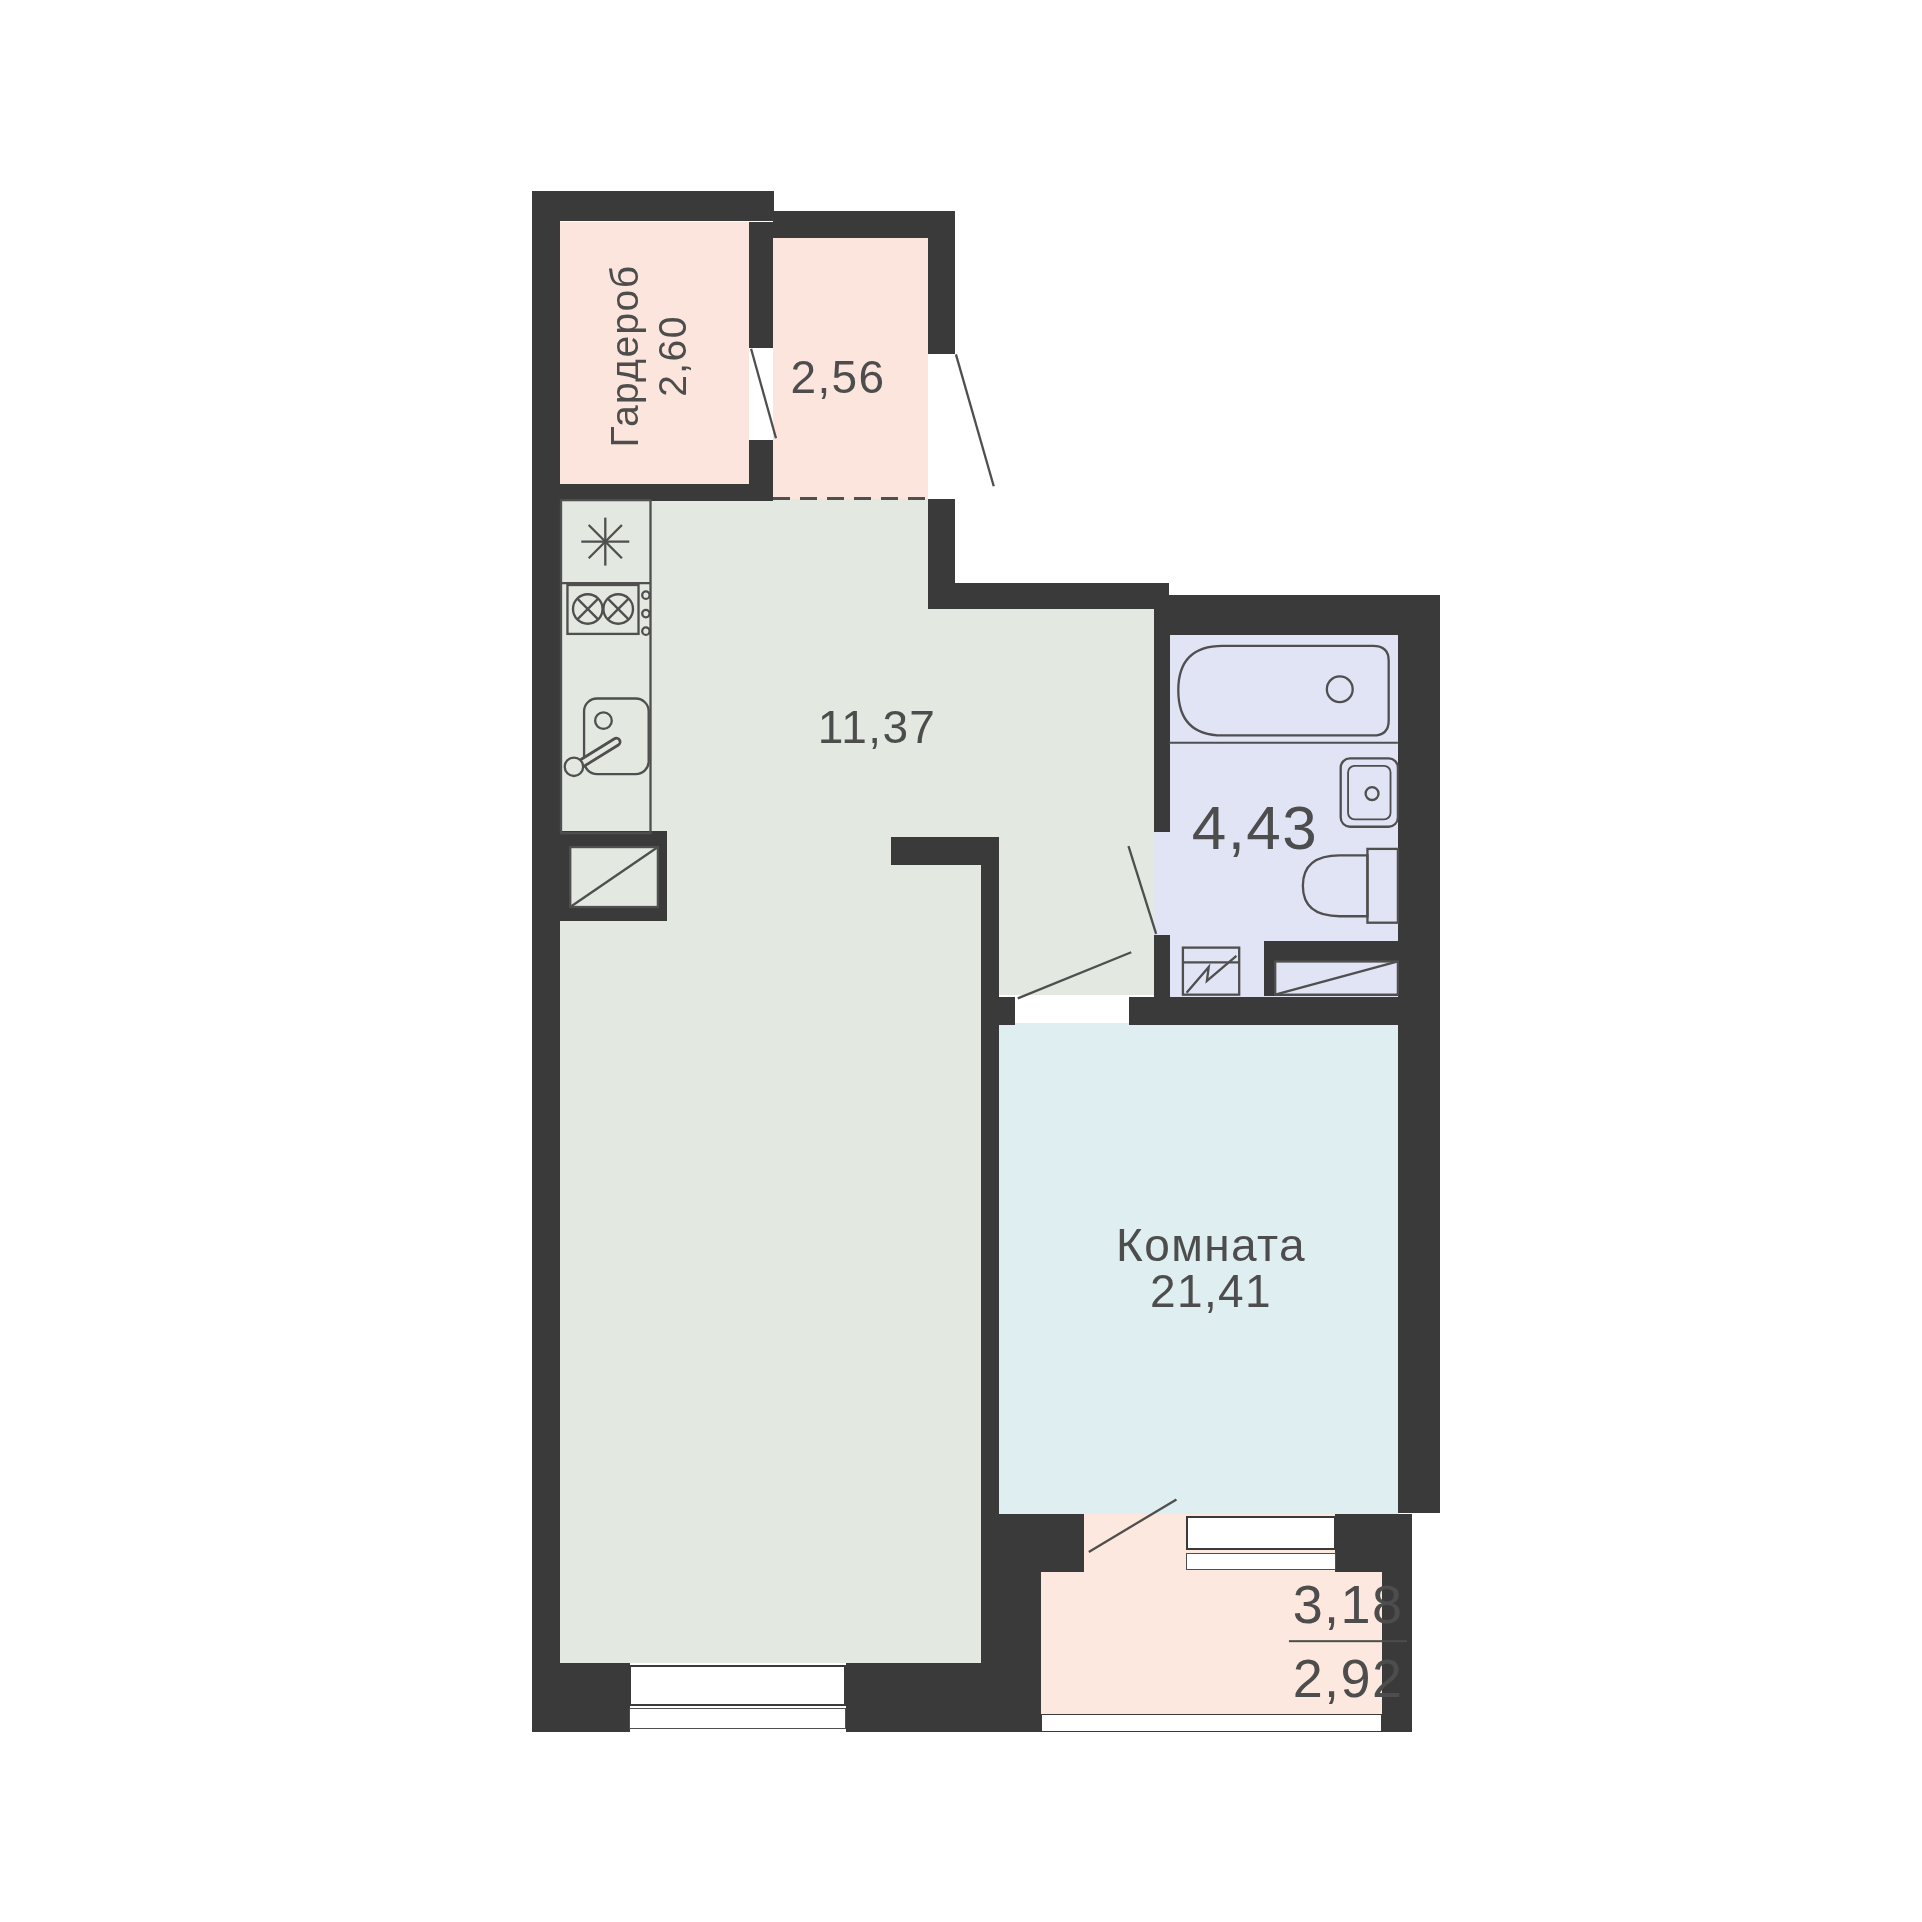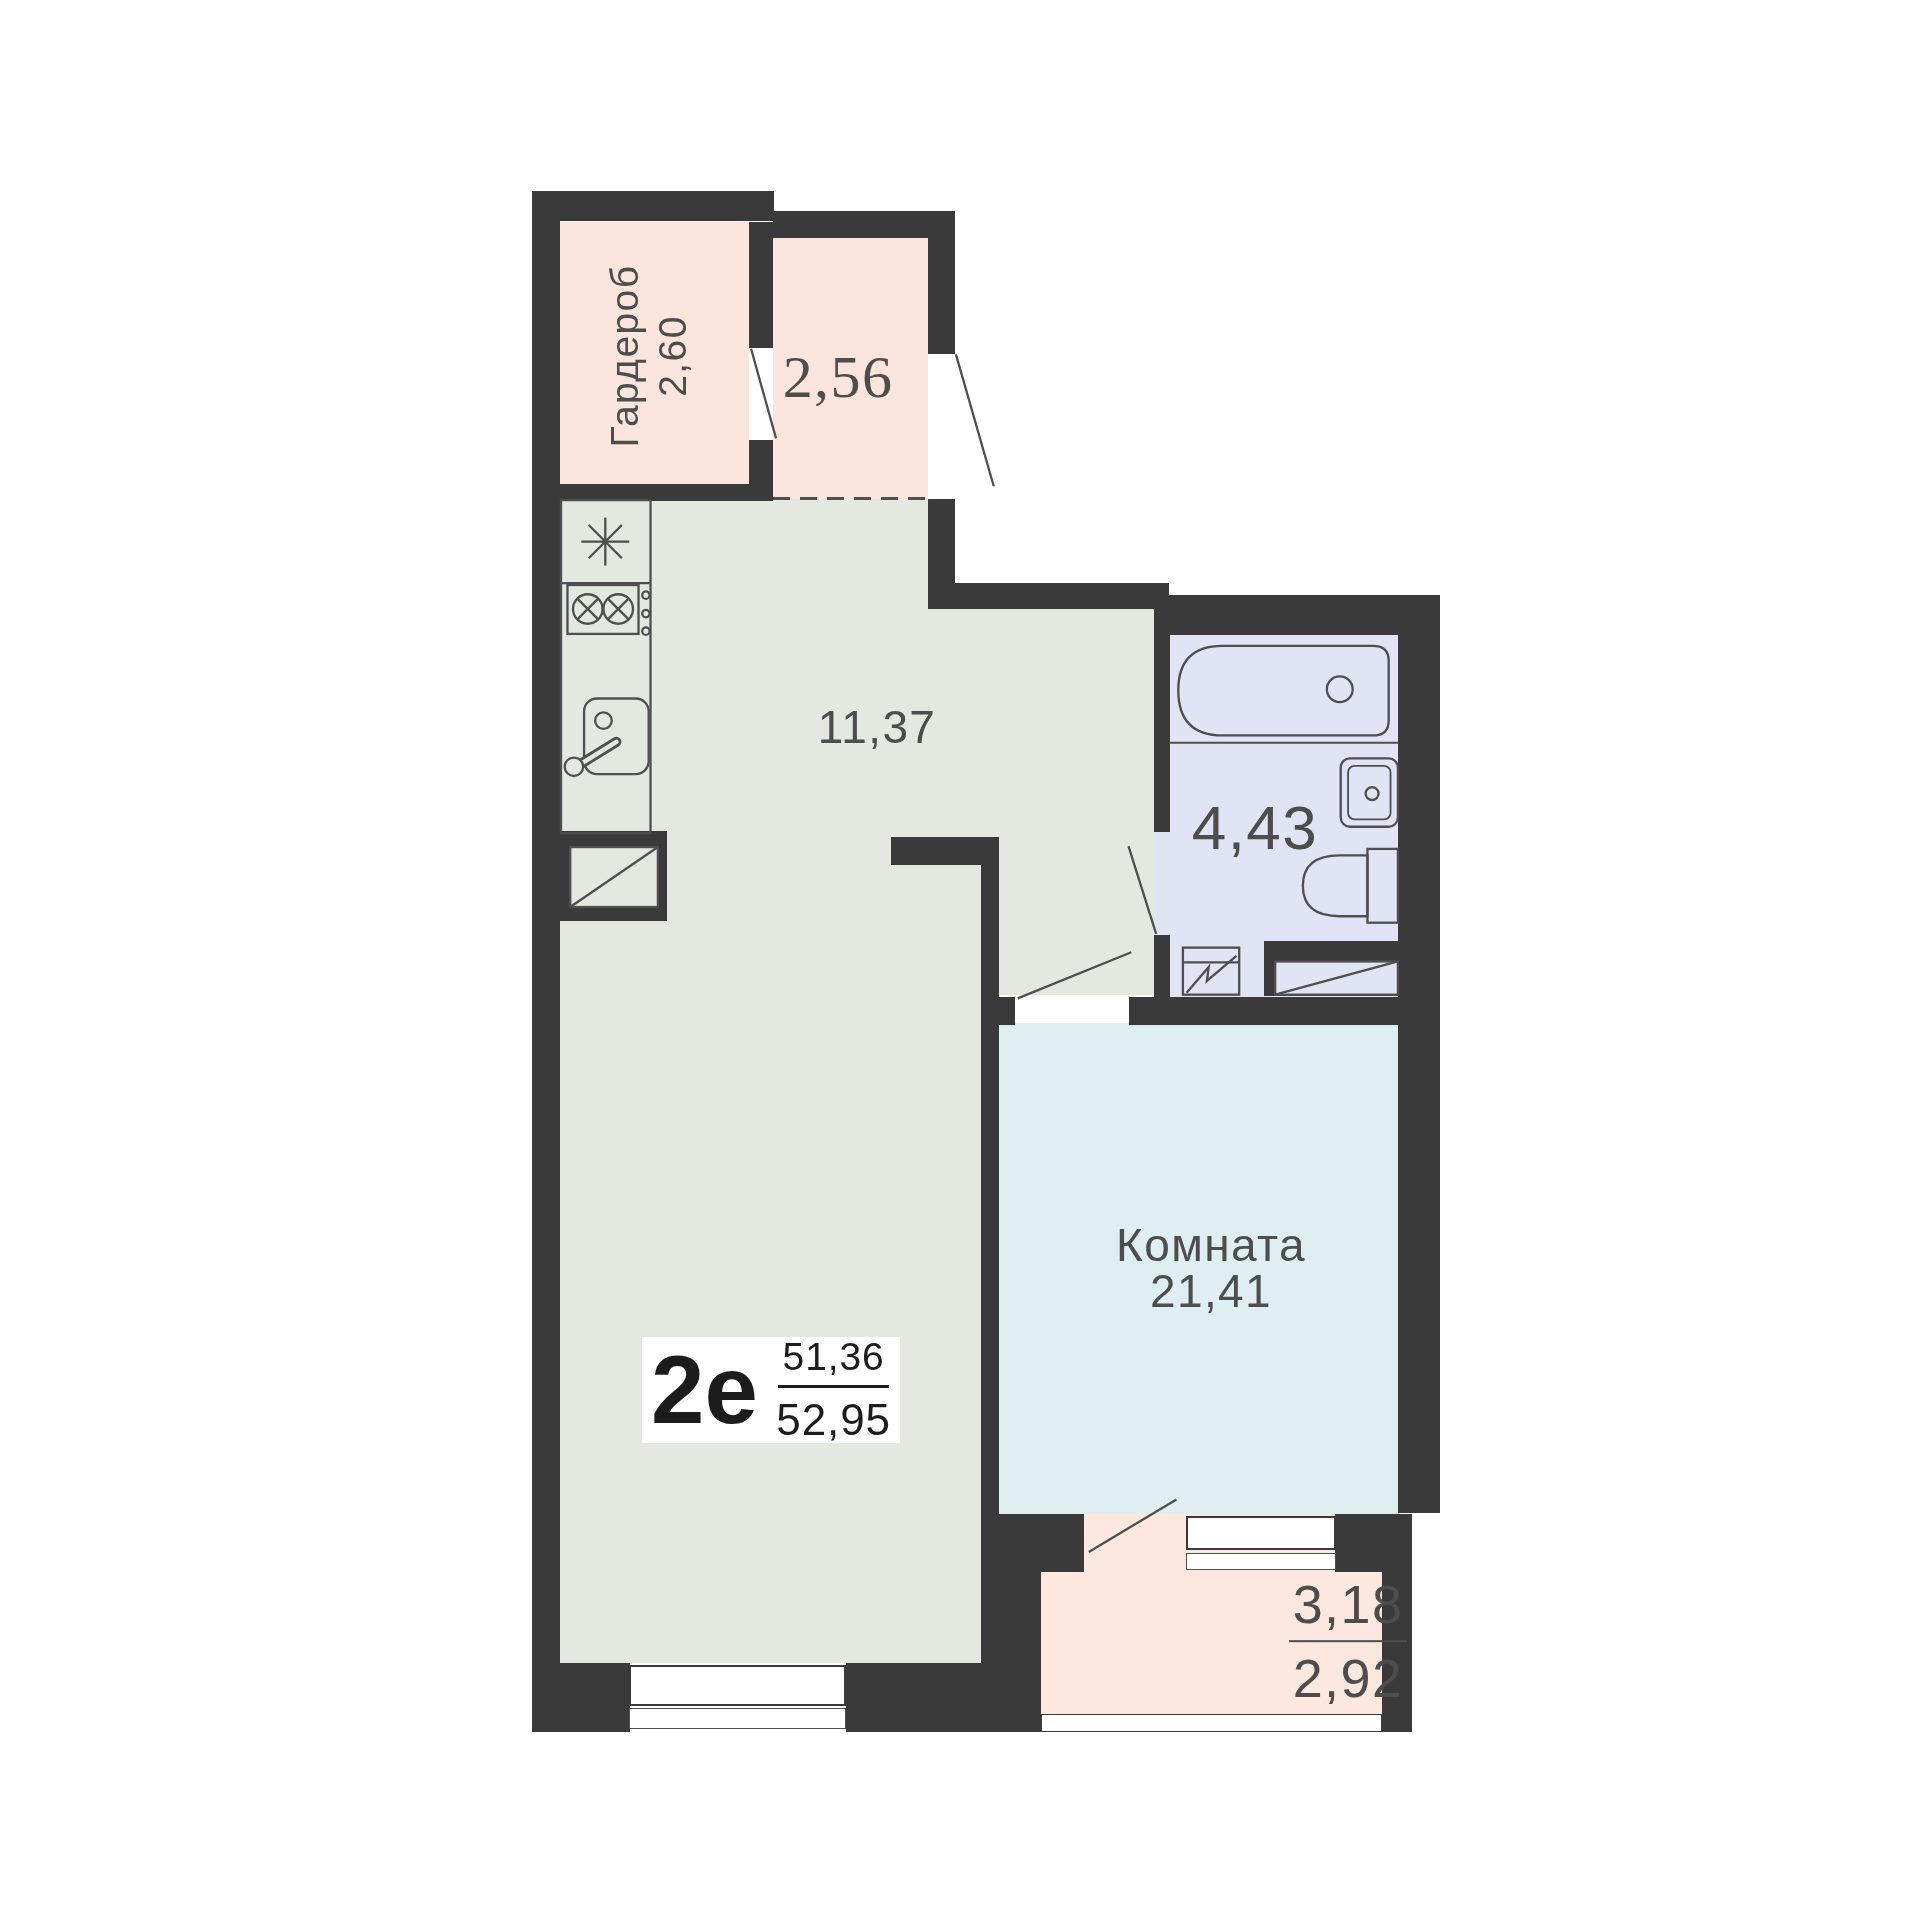--- a/index.html
+++ b/index.html
@@ -159,21 +159,21 @@
       <line x1="1103" y1="1082" x2="1226" y2="1032"></line>
       <line x1="1180" y1="1682" x2="1275" y2="1625"></line>
     </g>
   </svg>
 
   <div class="lbl rot" style="left:649px;top:356px;font-size:39px;line-height:48px;">
     <span class="ln">Гардероб</span>
     <span class="ln">2,60</span>
   </div>
 
-  <div class="lbl" style="left:838px;top:377px;font-size:60px;font-family:Liberation Serif, serif;">
+  <div class="lbl" style="left:838px;top:377px;font-size:46px;">
     <span>2,56</span>
   </div>
 
   <div class="lbl" style="left:877px;top:727px;font-size:46px;">
     <span>11,37</span>
   </div>
 
   <div class="lbl" style="left:1255px;top:828px;font-size:62px;">
     <span>4,43</span>
   </div>
@@ -182,22 +182,15 @@
   <div class="lbl" style="left:1211px;top:1268px;font-size:46px;line-height:46px;">
     <span class="ln">Комната</span>
     <span class="ln">21,41</span>
   </div>
 
   <div class="lbl" style="left:1348px;top:1642px;font-size:54px;">
     <span class="u-line">3,18</span>
     <span class="second-ln">2,92</span>
   </div>
 
-  <div class="type-box" style="left:642px;top:1337px;width:258px;height:106px;">
-    <span class="type-code">2е</span>
-    <span class="frac">
-      <span class="frac-top">51,36</span>
-      <span class="frac-bottom">52,95</span>
-    </span>
-  </div>
 
 </div>
 
 
 </body></html>

